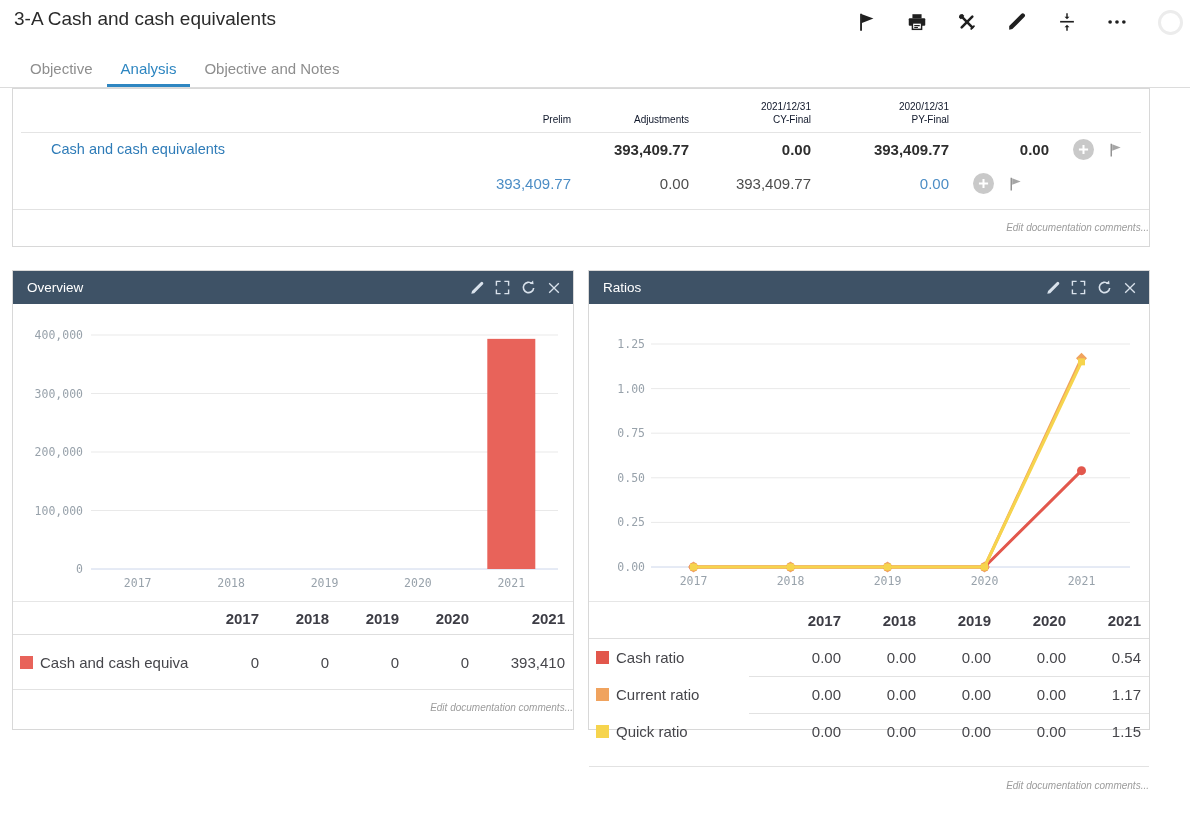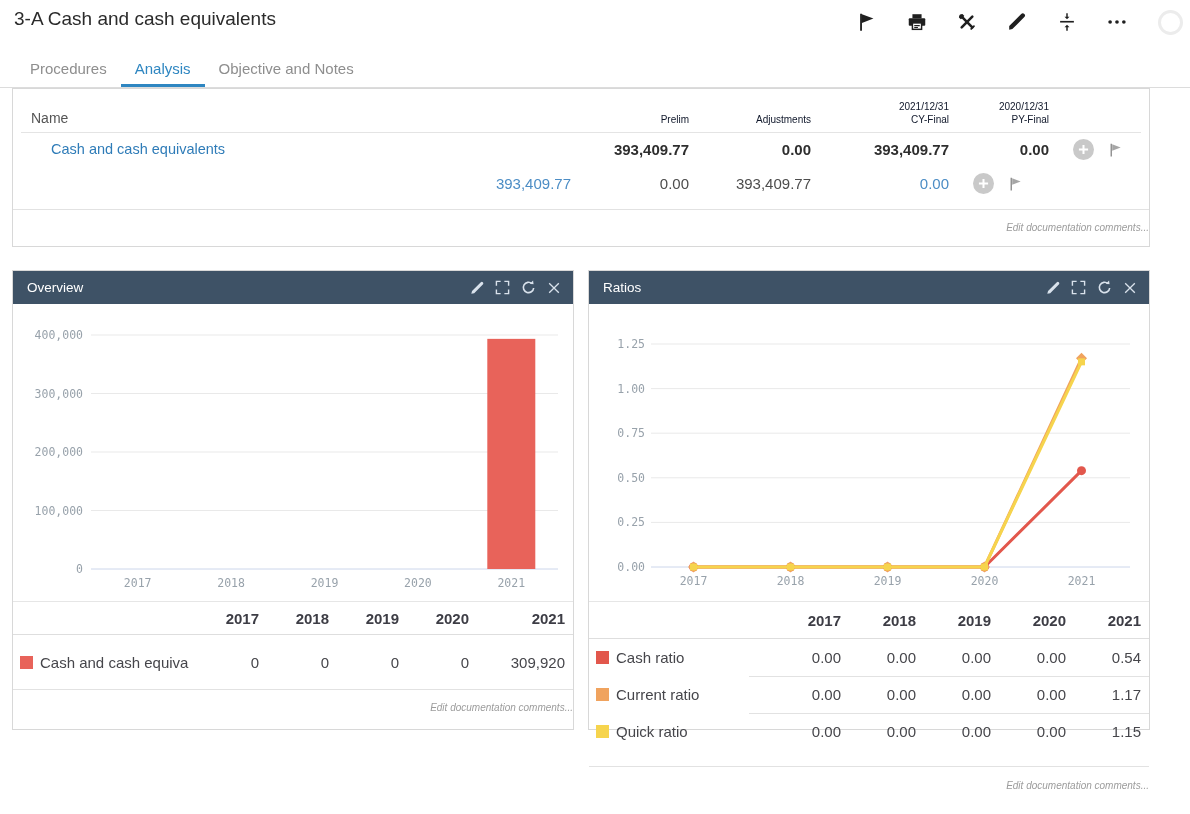--- a/index.html
+++ b/index.html
@@ -107,28 +107,27 @@
     <svg width="22" height="22" viewBox="0 0 24 24" fill="currentColor">
         <circle cx="4.5" cy="12" r="2"></circle>
         <circle cx="12" cy="12" r="2"></circle>
         <circle cx="19.5" cy="12" r="2"></circle>
       </svg>
   </div>
   <div class="ring"></div>
 </div>
 
 <div class="tabs">
-    <div class="tab">Procedures</div>
+    <div class="tab">Objective</div>
     <div class="tab active">Analysis</div>
     <div class="tab">Objective and Notes</div>
   </div>
 
 <div class="acct-card">
   <div class="agrid acct-head">
-    <div class="hname">Name</div>
     <div class="hcell">
       <div></div>
         <div>Prelim</div>
     </div>
     <div class="hcell">
       <div></div>
         <div>Adjustments</div>
     </div>
     <div class="hcell">
       <div>2021/12/31</div>
@@ -245,21 +244,21 @@
       </div>
       <div class="lg-row">
         <div class="lg-label">
           <span class="swatch" style="background: rgb(232, 99, 90);"></span>
           <span>Cash and cash equival...</span>
         </div>
         <div class="lg-v">0</div>
         <div class="lg-v">0</div>
         <div class="lg-v">0</div>
         <div class="lg-v">0</div>
-        <div class="lg-v">309,920</div>
+        <div class="lg-v">393,410</div>
       </div>
     </div>
   <div class="comments">Edit documentation comments...</div>
 </div>
 
 <div class="panel" id="p1">
   <div class="panel-h">
     <span class="t">Ratios</span>
     <span class="ph-icons">
       <span>

